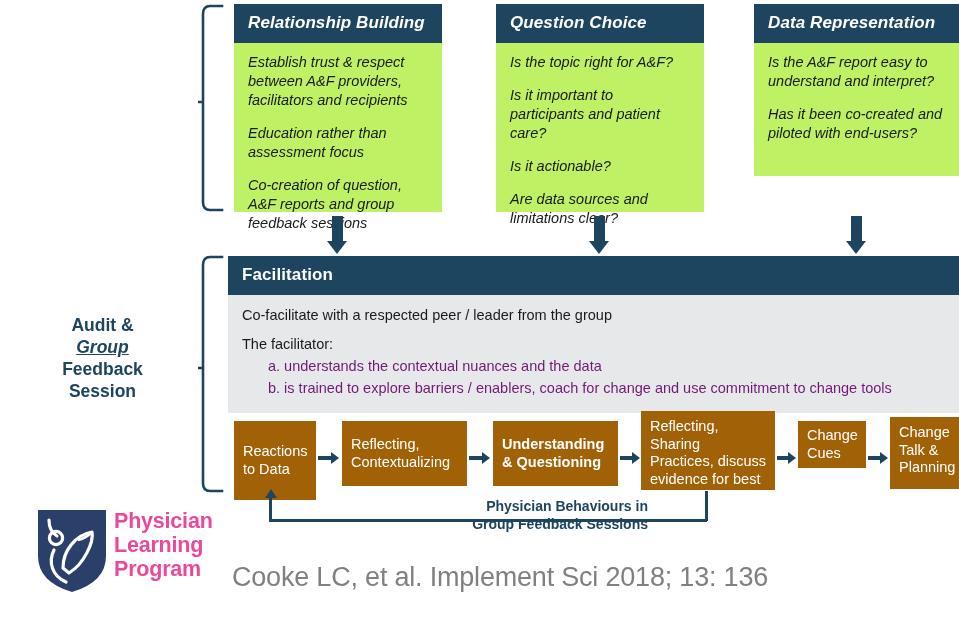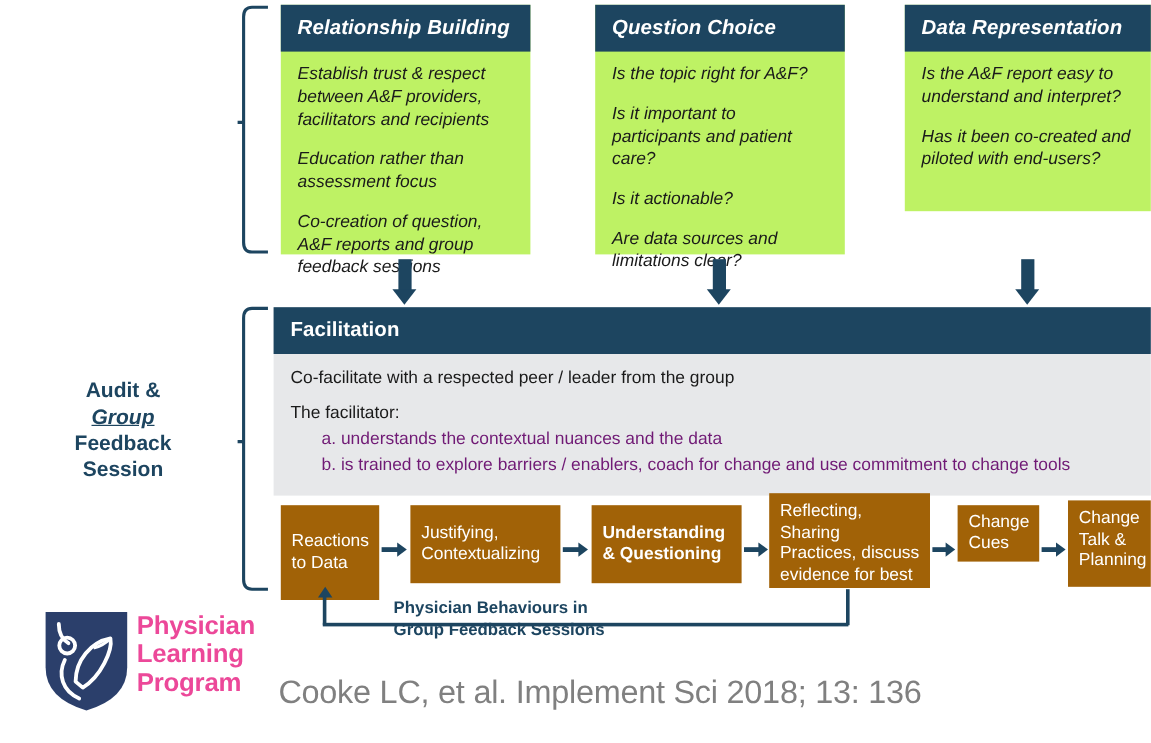--- a/index.html
+++ b/index.html
@@ -135,21 +135,21 @@
     border-left: 6px solid transparent;
     border-right: 6px solid transparent;
     border-bottom: 9px solid #1d4560;
   }
   .loop-label {
     position: absolute;
     font-size: 14px;
     font-weight: bold;
     color: #1d4560;
     line-height: 1.28;
-    text-align: left;
+    text-align: right;
     width: 320px;
   }
 
   
   .bracket { position: absolute; }
   .bracket svg { display: block; }
 
   .side-label {
     position: absolute;
     text-align: center;
@@ -261,21 +261,21 @@
       <p class="sub">a. understands the contextual nuances and the data</p>
       <p class="sub">b. is trained to explore barriers / enablers, coach for change and use commitment to change tools</p>
     </div>
   </div>
 
   <div class="flowbox" style="left:234px; top:421px; width:82px; height:79px;">
     <span>Reactions to Data</span>
   </div>
 
   <div class="flowbox" style="left:342px; top:421px; width:125px; height:65px;">
-    <span>Justifying, Contextualizing</span>
+    <span>Reflecting, Contextualizing</span>
   </div>
 
   <div class="flowbox" style="left:493px; top:421px; width:125px; height:65px;font-weight:bold;">
     <span>Understanding &amp; Questioning</span>
   </div>
 
   <div class="flowbox" style="left:641px; top:411px; width:134px; height:79px; align-items:flex-start; padding-top:7px;">
     <span>Reflecting, Sharing Practices, discuss evidence for best practice</span>
   </div>
 

